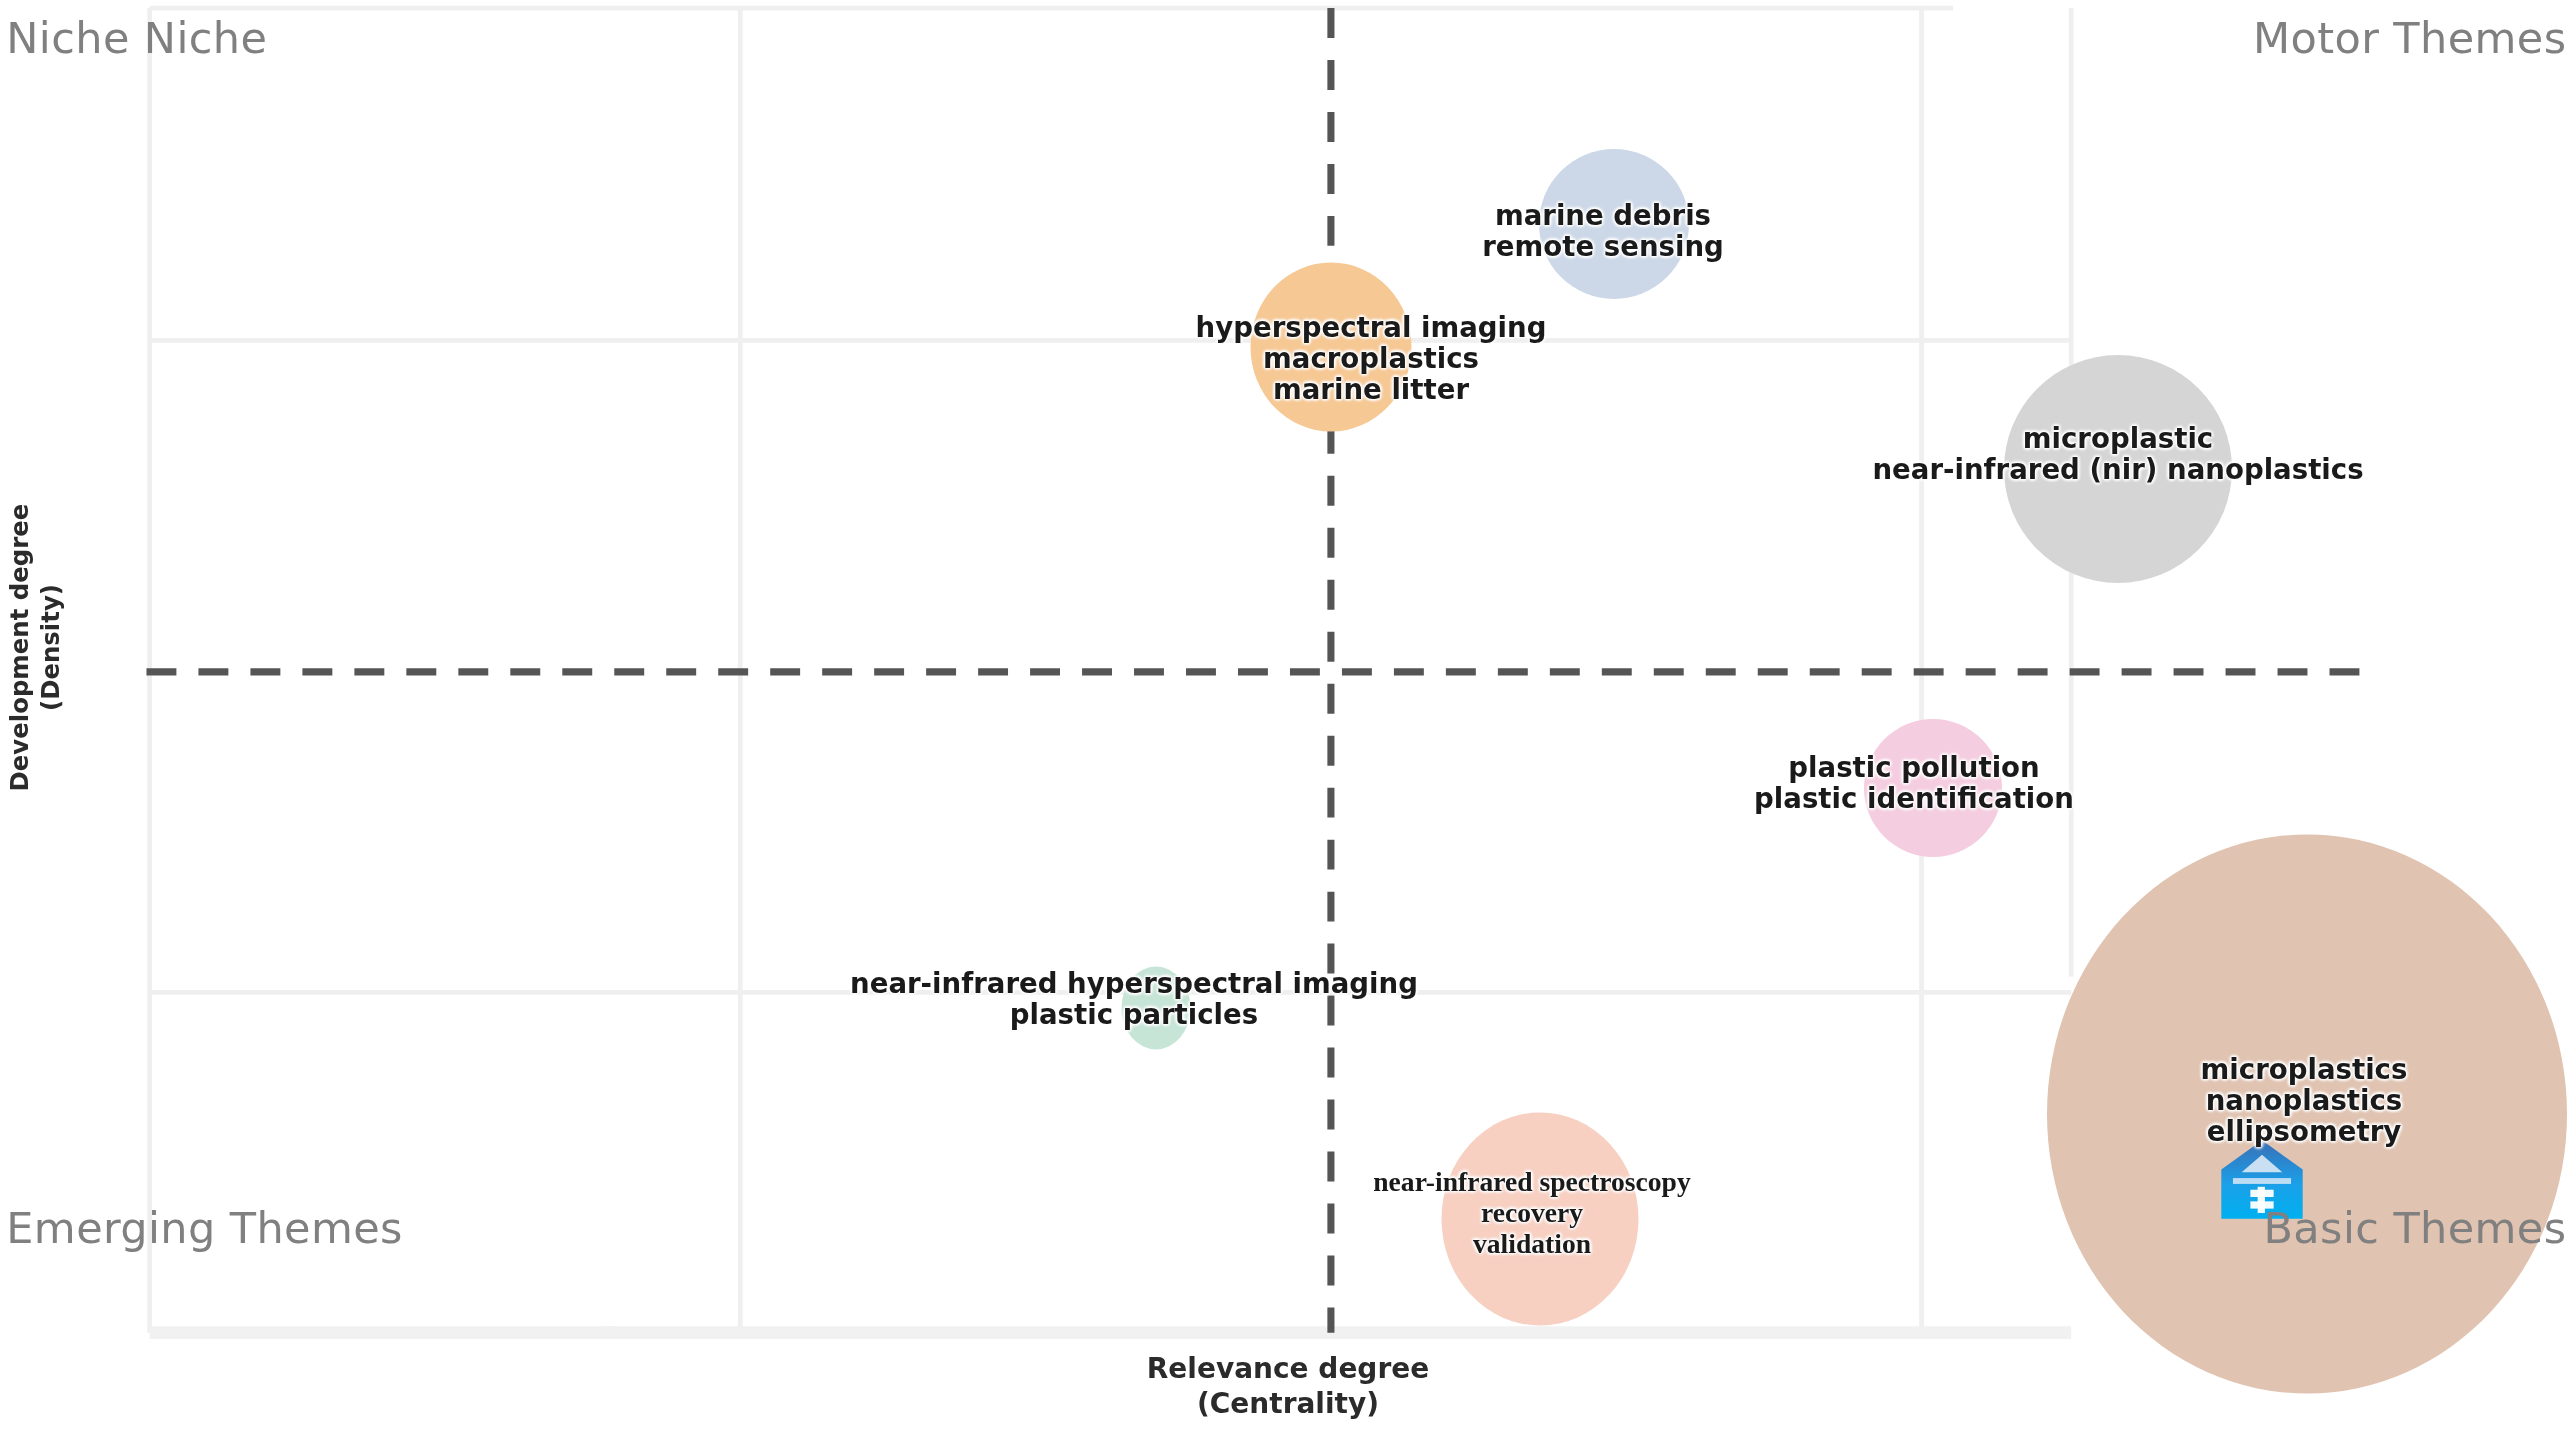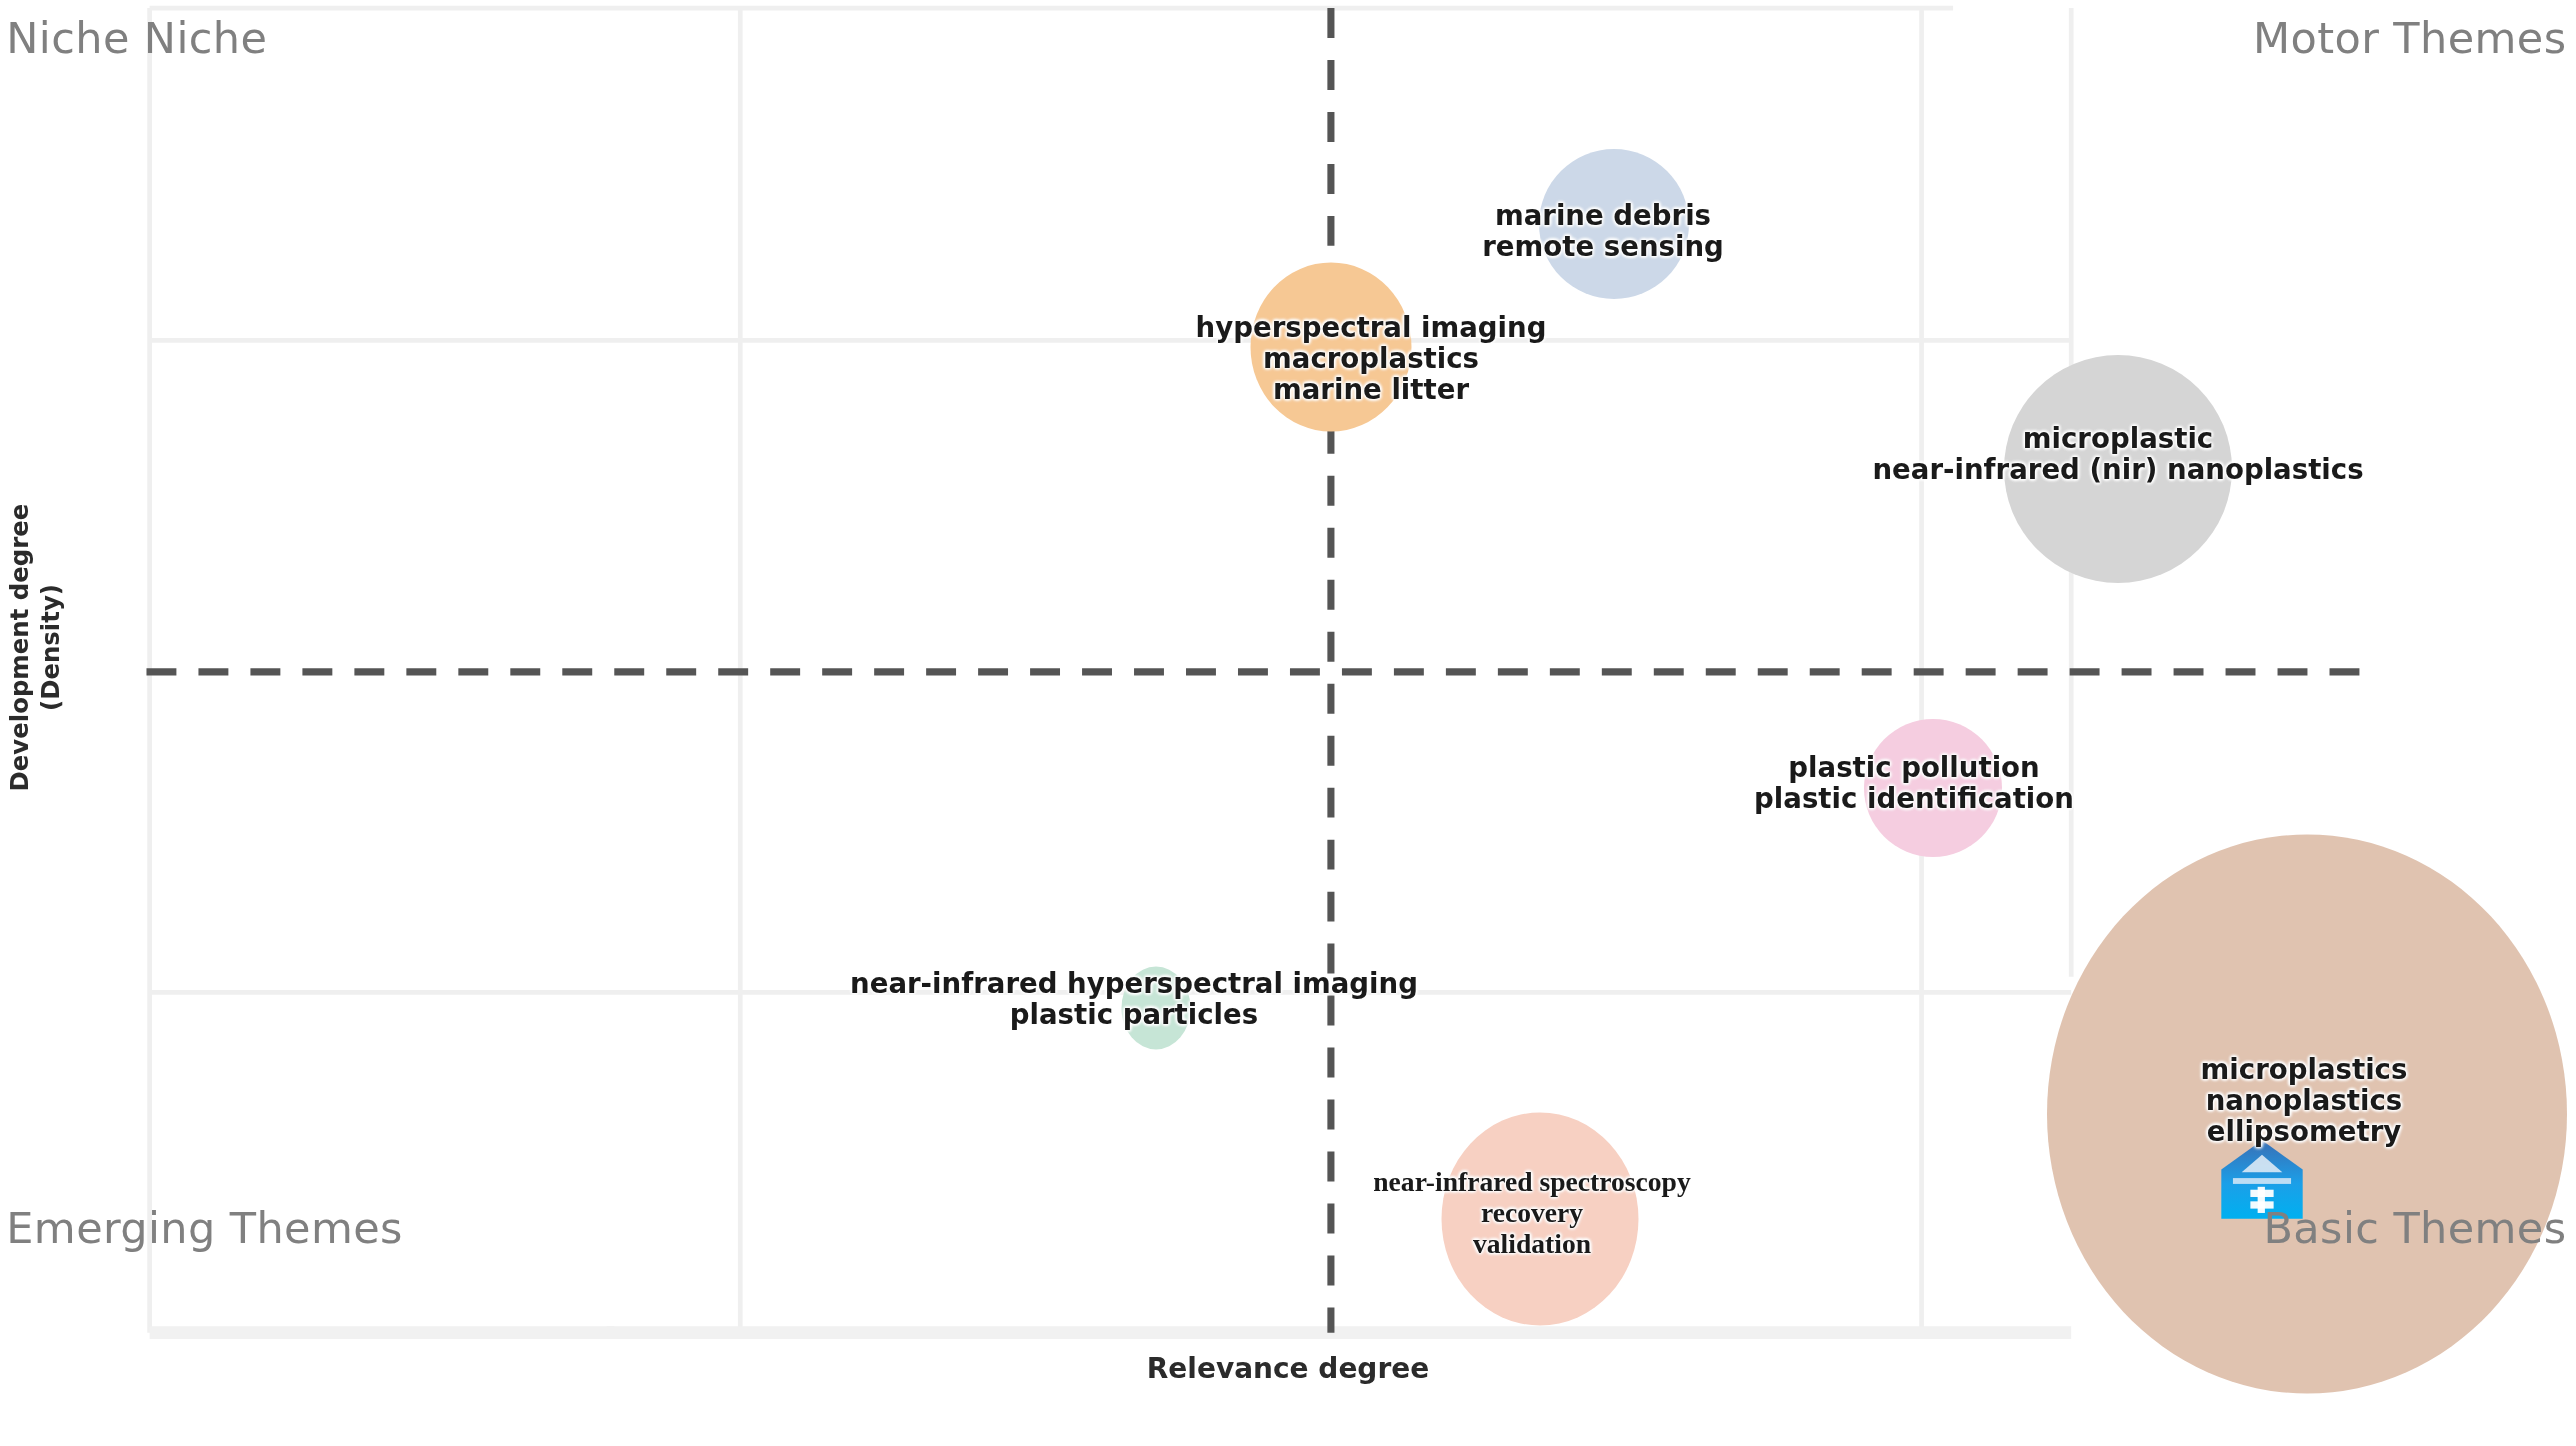--- a/index.html
+++ b/index.html
@@ -186,19 +186,20 @@
   </div>
 </div>
 
 <div class="corner-label" id="corner-niche">Niche Niche</div>
 <div class="corner-label" id="corner-motor">Motor Themes</div>
 <div class="corner-label" id="corner-emerging">Emerging Themes</div>
 <div class="corner-label" id="corner-basic">Basic Themes</div>
 
 <div id="xaxis-title">
   <span class="l1">Relevance degree</span>
+  <span class="l2">(Centrality)</span>
 </div>
 
 <div id="yaxis-title">
   <span class="l1">Development degree</span>
   <span class="l2">(Density)</span>
 </div>
 
 
 </body></html>

